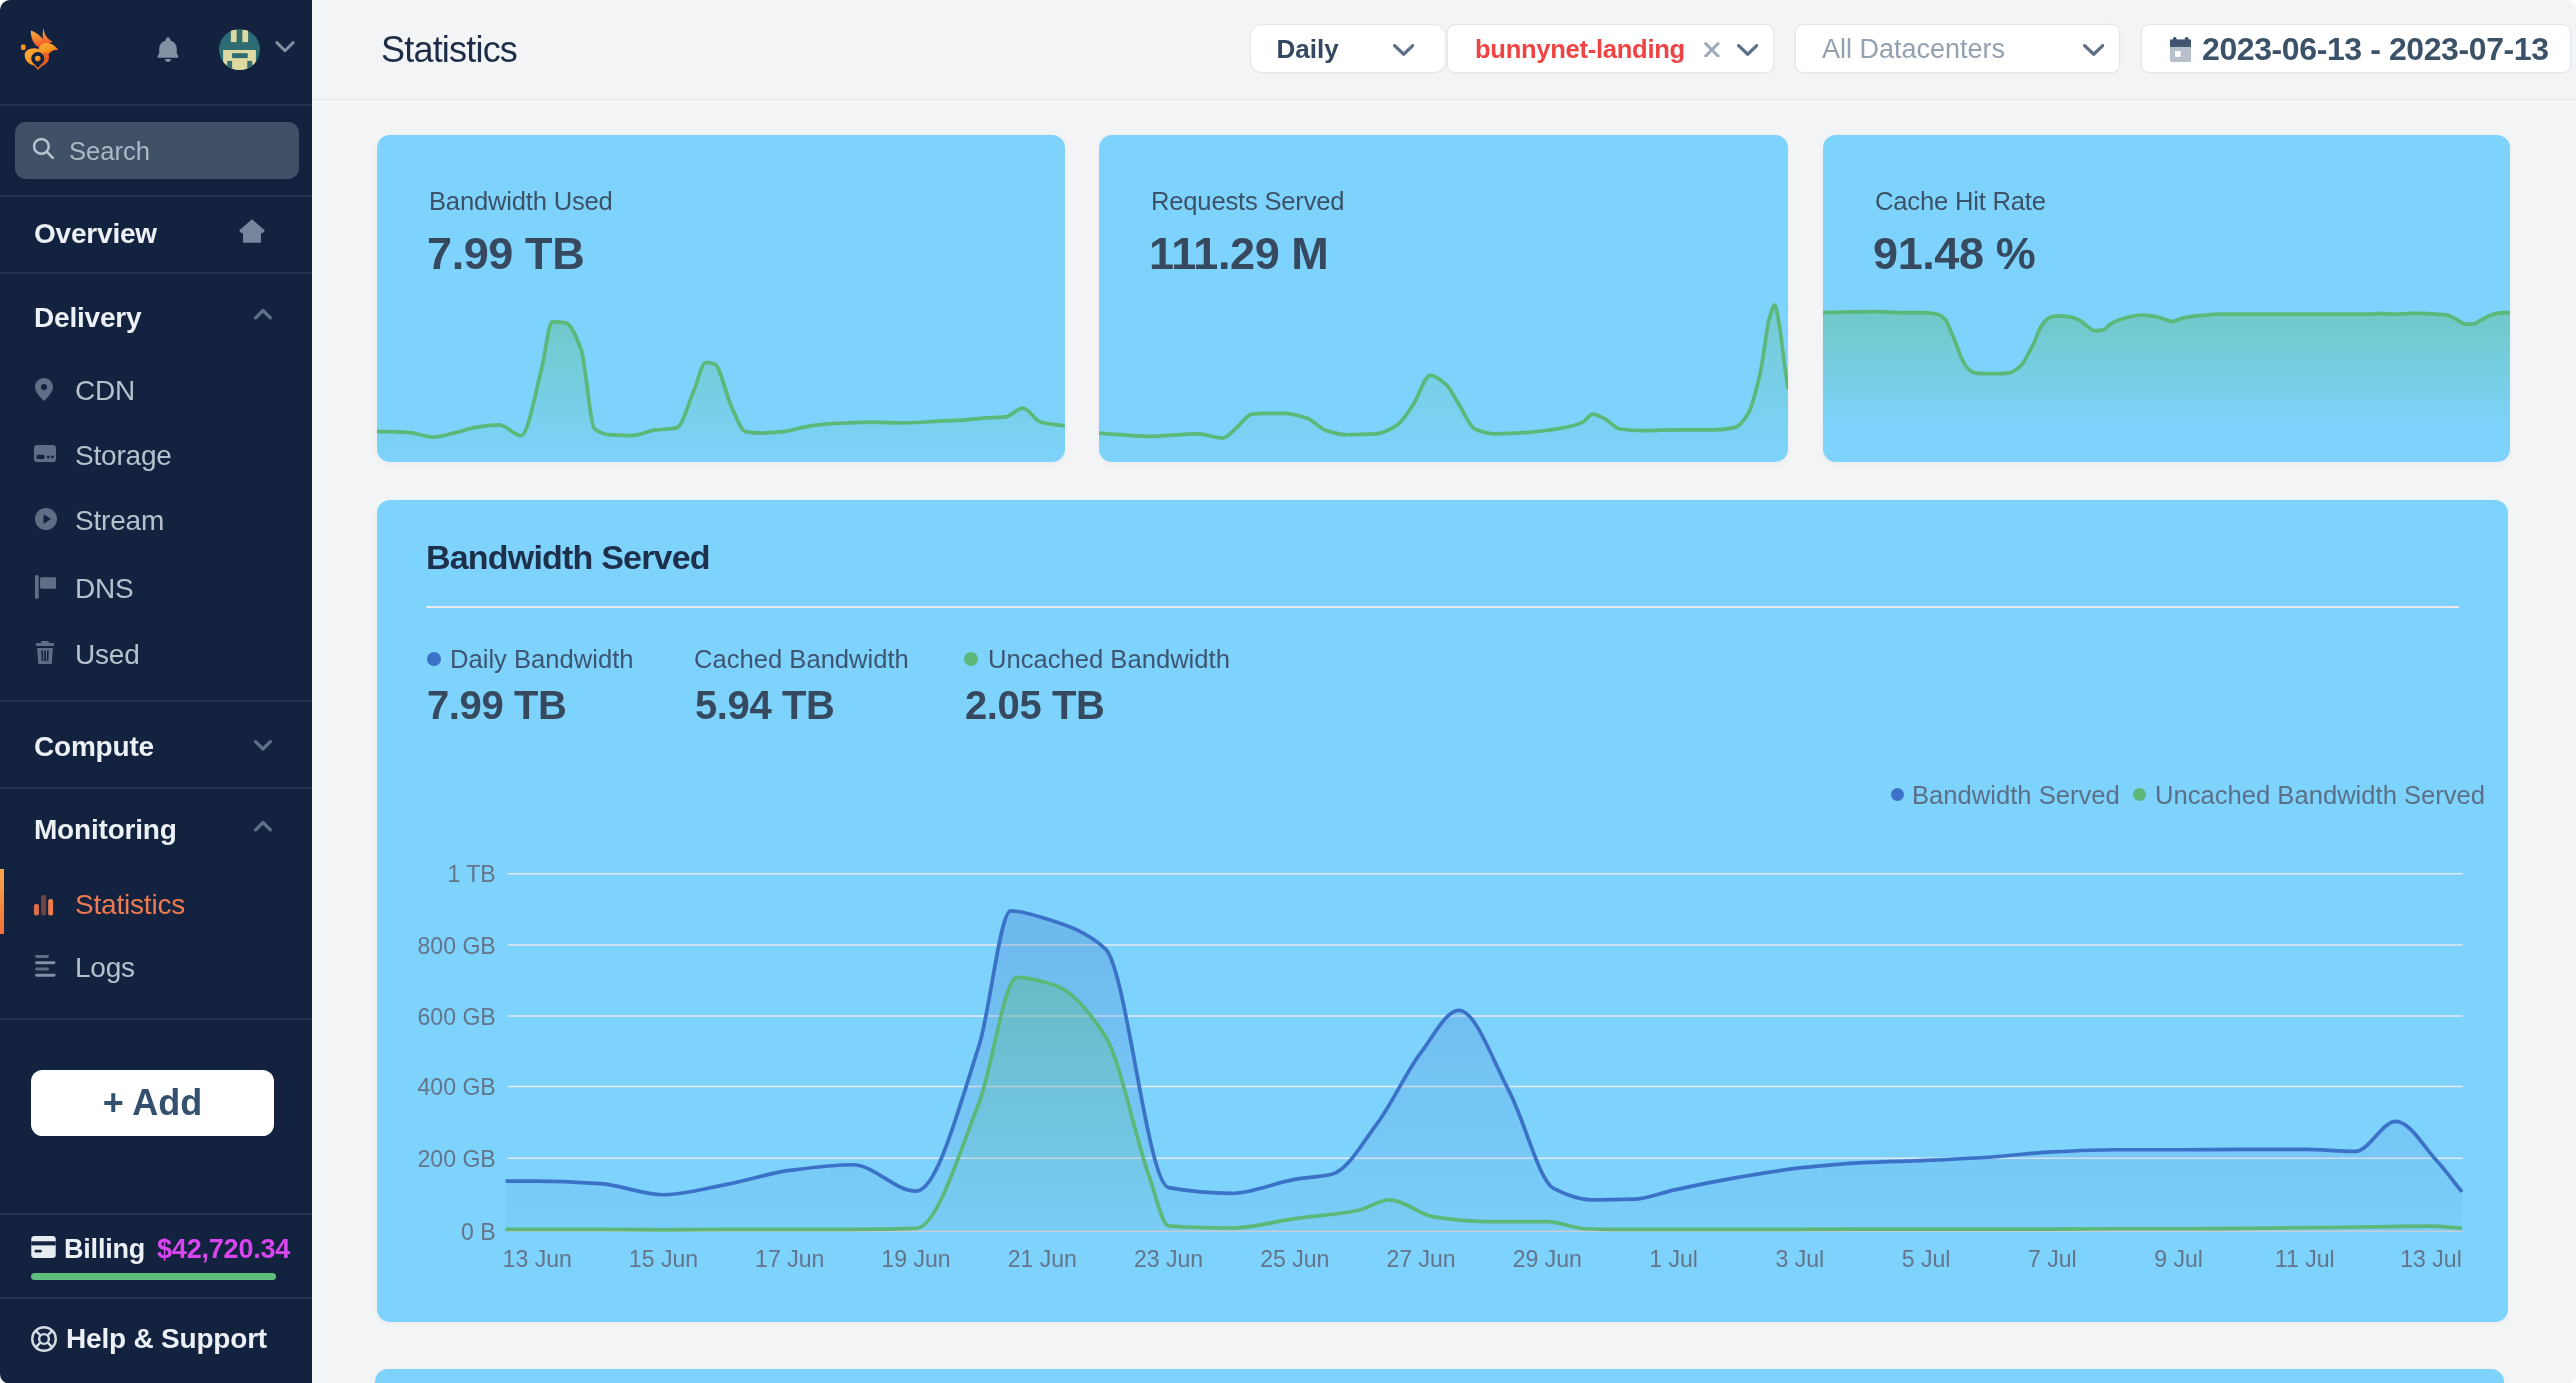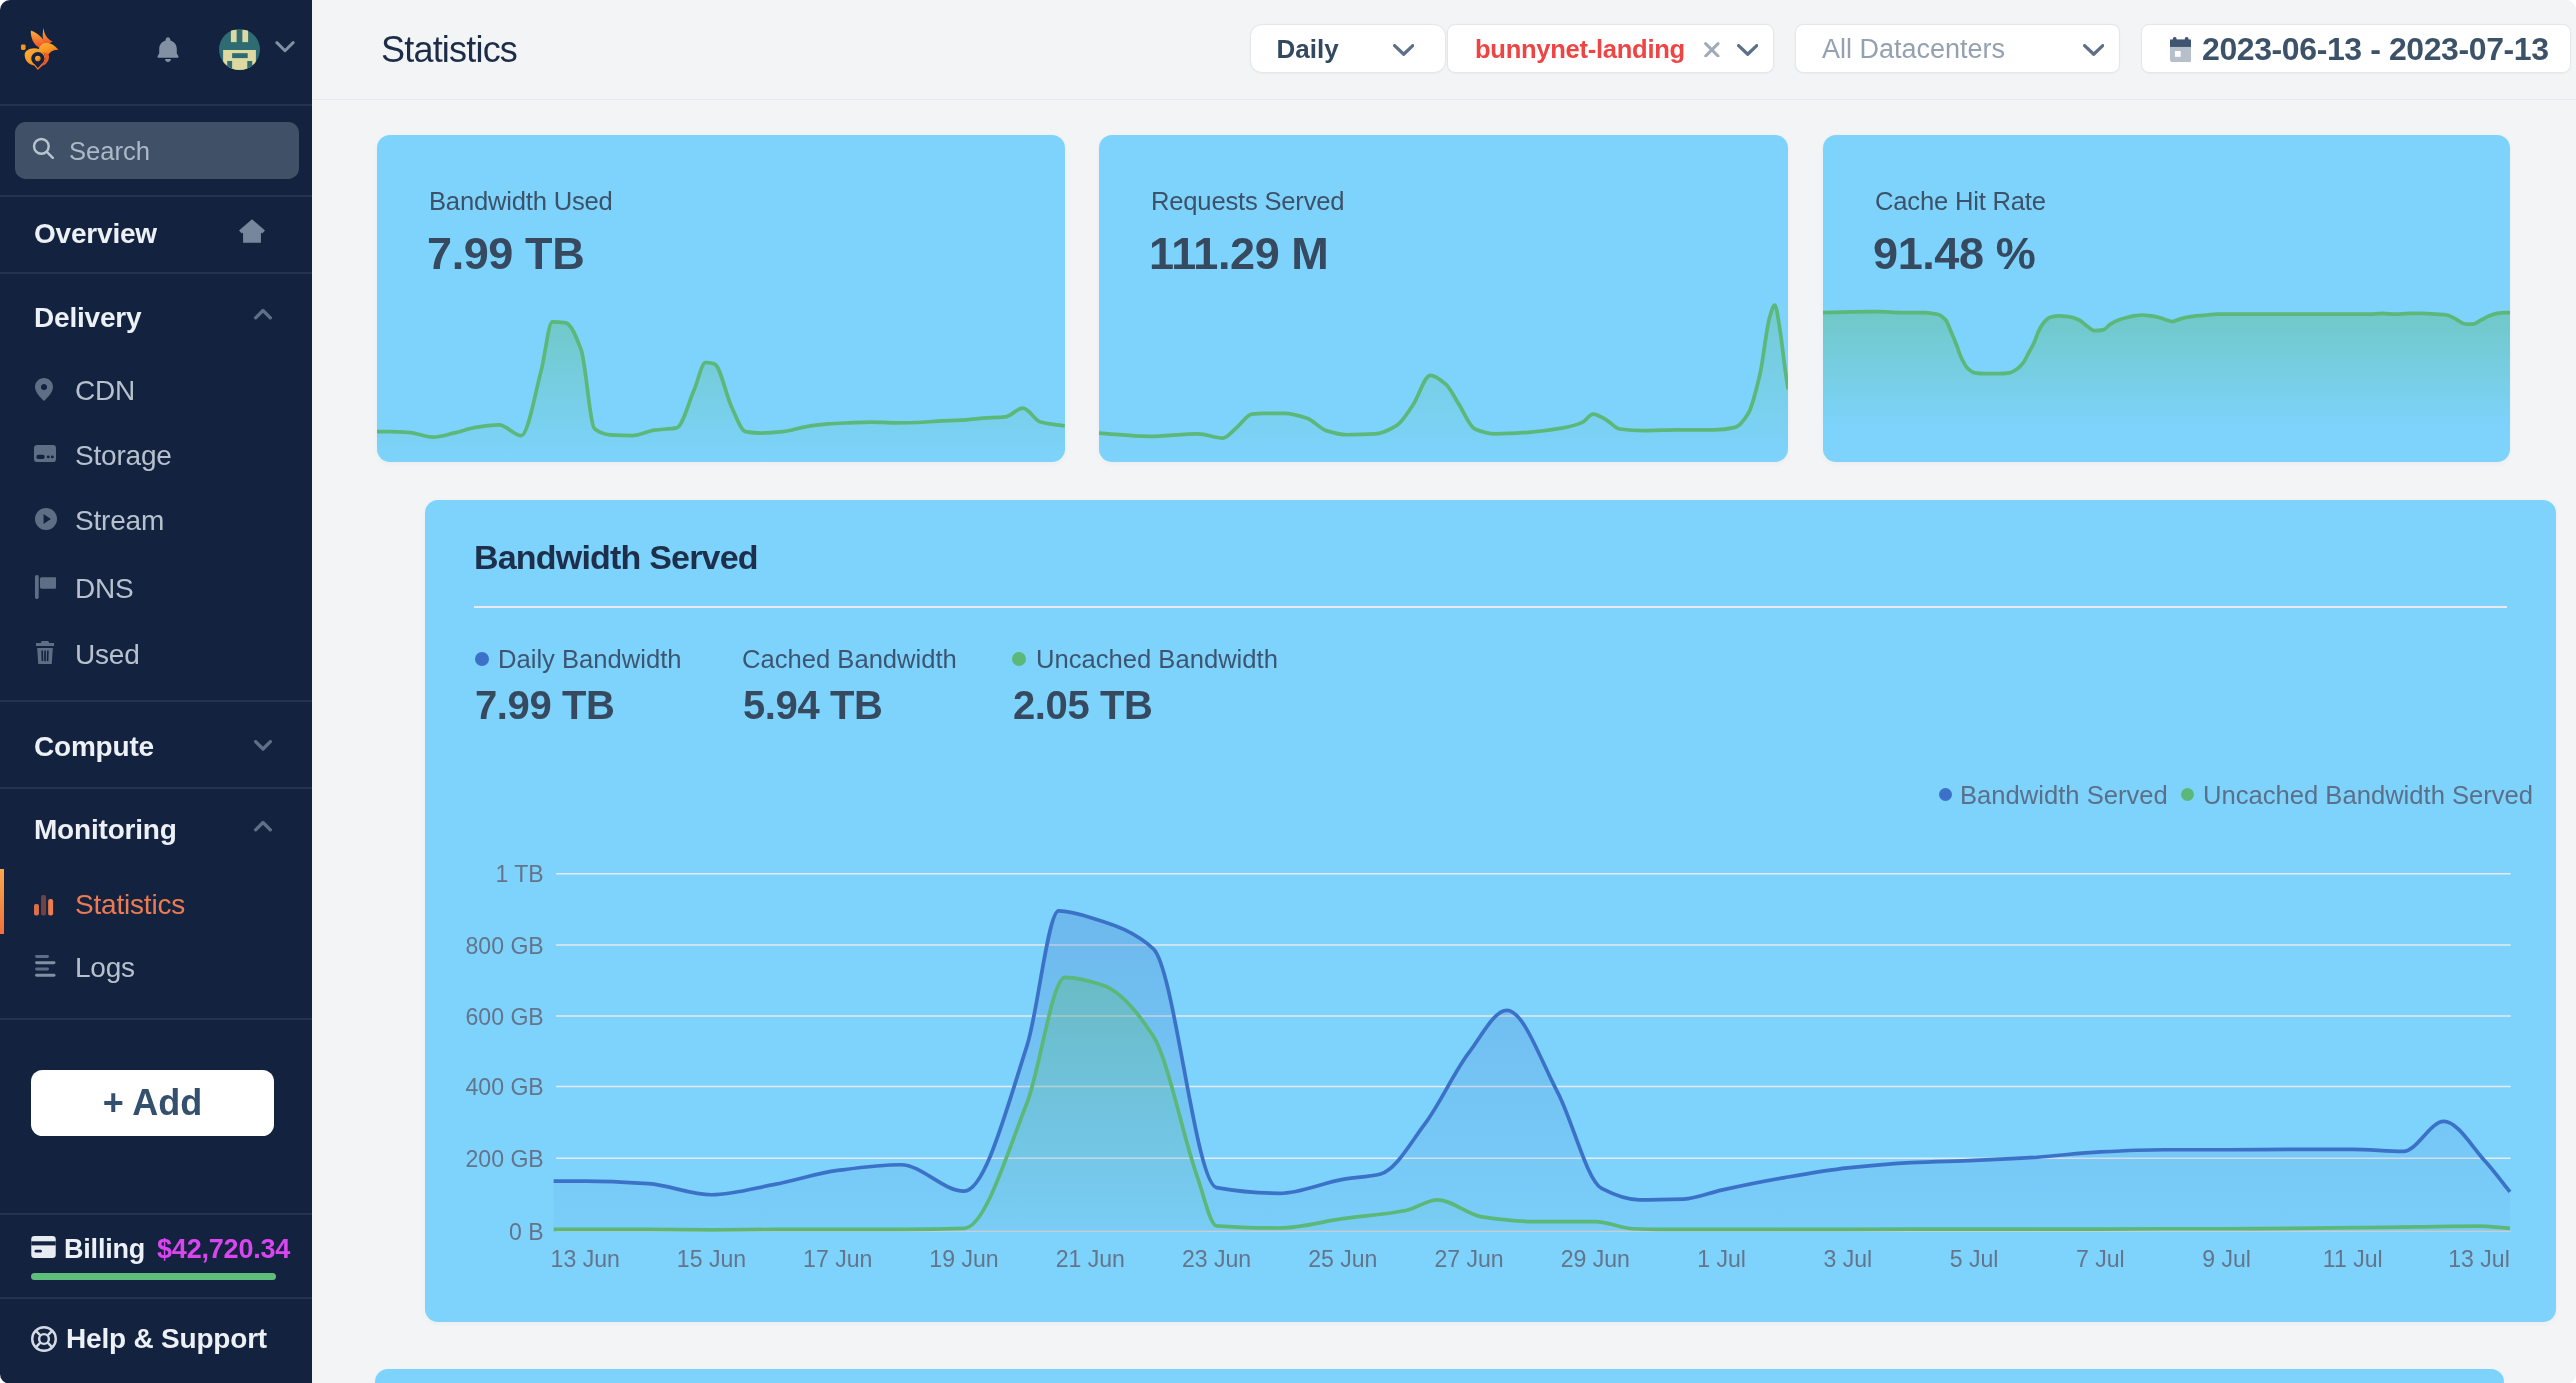--- a/index.html
+++ b/index.html
@@ -247,21 +247,21 @@
               <stop offset="0.78" stop-color="#5cb878" stop-opacity="0"></stop>
       </linearGradient>
           </defs>
       <path d="M0.0,215.0C21.7,214.7,43.3,214.0,65.0,214.0C75.7,214.0,86.3,215.0,97.0,215.0C105.7,215.0,114.3,215.0,123.0,215.0C128.3,215.0,133.7,215.8,139.0,217.0C142.3,217.7,145.7,220.3,149.0,224.0C151.0,226.2,153.0,232.4,155.0,237.0C157.3,242.3,159.7,248.1,162.0,254.0C164.0,259.1,166.0,265.9,168.0,270.0C170.7,275.4,173.3,280.6,176.0,283.0C178.7,285.4,181.3,287.6,184.0,288.0C188.3,288.6,192.7,289.0,197.0,289.0C202.3,289.0,207.7,289.0,213.0,289.0C217.3,289.0,221.7,288.6,226.0,288.0C229.3,287.5,232.7,285.3,236.0,283.0C238.3,281.4,240.7,279.0,243.0,276.0C245.0,273.4,247.0,268.7,249.0,265.0C251.3,260.7,253.7,257.0,256.0,252.0C258.0,247.7,260.0,240.9,262.0,237.0C264.3,232.5,266.7,228.5,269.0,226.0C271.0,223.8,273.0,221.7,275.0,221.0C278.3,219.9,281.7,219.0,285.0,219.0C289.3,219.0,293.7,219.5,298.0,220.0C302.3,220.5,306.7,222.0,311.0,224.0C314.0,225.4,317.0,229.0,320.0,231.0C323.3,233.3,326.7,237.0,330.0,237.0C333.3,237.0,336.7,236.6,340.0,236.0C343.0,235.5,346.0,230.8,349.0,229.0C352.3,227.0,355.7,225.2,359.0,224.0C362.3,222.8,365.7,221.8,369.0,221.0C372.0,220.2,375.0,219.4,378.0,219.0C381.3,218.5,384.7,218.0,388.0,218.0C391.3,218.0,394.7,218.6,398.0,219.0C401.3,219.4,404.7,220.2,408.0,221.0C411.0,221.8,414.0,223.1,417.0,224.0C419.3,224.7,421.7,226.0,424.0,226.0C426.0,226.0,428.0,224.6,430.0,224.0C433.3,222.9,436.7,221.7,440.0,221.0C444.3,220.1,448.7,219.4,453.0,219.0C457.3,218.6,461.7,218.3,466.0,218.0C470.3,217.7,474.7,217.0,479.0,217.0C487.7,217.0,496.3,217.0,505.0,217.0C513.7,217.0,522.3,217.0,531.0,217.0C539.7,217.0,548.3,217.0,557.0,217.0C565.3,217.0,573.7,217.0,582.0,217.0C590.7,217.0,599.3,217.0,608.0,217.0C616.7,217.0,625.3,217.0,634.0,217.0C643.7,217.0,653.3,217.0,663.0,217.0C668.3,217.0,673.7,216.0,679.0,216.0C684.3,216.0,689.7,217.0,695.0,217.0C700.7,217.0,706.3,216.0,712.0,216.0C717.3,216.0,722.7,216.0,728.0,216.0C733.3,216.0,738.7,216.6,744.0,217.0C748.3,217.3,752.7,217.4,757.0,218.0C761.3,218.6,765.7,221.9,770.0,224.0C773.3,225.6,776.7,229.0,780.0,229.0C783.0,229.0,786.0,229.0,789.0,229.0C792.3,229.0,795.7,225.7,799.0,224.0C802.3,222.3,805.7,220.3,809.0,219.0C812.0,217.8,815.0,216.5,818.0,216.0C821.3,215.5,824.7,215.0,828.0,215.0C830.0,215.0,832.0,215.0,834.0,215.0L834.0,396.0L0.0,396.0Z" fill="url(#sg3)"></path>
       <path d="M0.0,215.0C21.7,214.7,43.3,214.0,65.0,214.0C75.7,214.0,86.3,215.0,97.0,215.0C105.7,215.0,114.3,215.0,123.0,215.0C128.3,215.0,133.7,215.8,139.0,217.0C142.3,217.7,145.7,220.3,149.0,224.0C151.0,226.2,153.0,232.4,155.0,237.0C157.3,242.3,159.7,248.1,162.0,254.0C164.0,259.1,166.0,265.9,168.0,270.0C170.7,275.4,173.3,280.6,176.0,283.0C178.7,285.4,181.3,287.6,184.0,288.0C188.3,288.6,192.7,289.0,197.0,289.0C202.3,289.0,207.7,289.0,213.0,289.0C217.3,289.0,221.7,288.6,226.0,288.0C229.3,287.5,232.7,285.3,236.0,283.0C238.3,281.4,240.7,279.0,243.0,276.0C245.0,273.4,247.0,268.7,249.0,265.0C251.3,260.7,253.7,257.0,256.0,252.0C258.0,247.7,260.0,240.9,262.0,237.0C264.3,232.5,266.7,228.5,269.0,226.0C271.0,223.8,273.0,221.7,275.0,221.0C278.3,219.9,281.7,219.0,285.0,219.0C289.3,219.0,293.7,219.5,298.0,220.0C302.3,220.5,306.7,222.0,311.0,224.0C314.0,225.4,317.0,229.0,320.0,231.0C323.3,233.3,326.7,237.0,330.0,237.0C333.3,237.0,336.7,236.6,340.0,236.0C343.0,235.5,346.0,230.8,349.0,229.0C352.3,227.0,355.7,225.2,359.0,224.0C362.3,222.8,365.7,221.8,369.0,221.0C372.0,220.2,375.0,219.4,378.0,219.0C381.3,218.5,384.7,218.0,388.0,218.0C391.3,218.0,394.7,218.6,398.0,219.0C401.3,219.4,404.7,220.2,408.0,221.0C411.0,221.8,414.0,223.1,417.0,224.0C419.3,224.7,421.7,226.0,424.0,226.0C426.0,226.0,428.0,224.6,430.0,224.0C433.3,222.9,436.7,221.7,440.0,221.0C444.3,220.1,448.7,219.4,453.0,219.0C457.3,218.6,461.7,218.3,466.0,218.0C470.3,217.7,474.7,217.0,479.0,217.0C487.7,217.0,496.3,217.0,505.0,217.0C513.7,217.0,522.3,217.0,531.0,217.0C539.7,217.0,548.3,217.0,557.0,217.0C565.3,217.0,573.7,217.0,582.0,217.0C590.7,217.0,599.3,217.0,608.0,217.0C616.7,217.0,625.3,217.0,634.0,217.0C643.7,217.0,653.3,217.0,663.0,217.0C668.3,217.0,673.7,216.0,679.0,216.0C684.3,216.0,689.7,217.0,695.0,217.0C700.7,217.0,706.3,216.0,712.0,216.0C717.3,216.0,722.7,216.0,728.0,216.0C733.3,216.0,738.7,216.6,744.0,217.0C748.3,217.3,752.7,217.4,757.0,218.0C761.3,218.6,765.7,221.9,770.0,224.0C773.3,225.6,776.7,229.0,780.0,229.0C783.0,229.0,786.0,229.0,789.0,229.0C792.3,229.0,795.7,225.7,799.0,224.0C802.3,222.3,805.7,220.3,809.0,219.0C812.0,217.8,815.0,216.5,818.0,216.0C821.3,215.5,824.7,215.0,828.0,215.0C830.0,215.0,832.0,215.0,834.0,215.0" fill="none" stroke="#5cb878" stroke-width="4.5" stroke-linejoin="round"></path>
     </svg>
     <div class="statlabel">Cache Hit Rate</div>
     <div class="statval">91.48 %</div>
   </div>
 
-  <div class="card" style="left:65px;top:500px;width:2131px;height:822px;margin-left:48px;">
+  <div class="card" style="left:65px;top:500px;width:2131px;height:822px;">
     <div class="abs" style="left:49px;top:38px;font-size:34px;font-weight:bold;color:#1d2f4a;letter-spacing:-0.8px;">Bandwidth Served</div>
     <div class="abs" style="left:49px;top:106px;width:2033px;height:1.6px;background:#e8eaee;"></div>
     <div class="legdot" style="left:50px;top:152px;background:#3b72c8;"></div>
     <div class="abs" style="left:73px;top:145px;font-size:25.6px;color:#3e5571;">Daily Bandwidth</div>
     <div class="abs" style="left:50px;top:183px;font-size:40px;font-weight:bold;color:#36495f;letter-spacing:-0.4px;">7.99 TB</div>
     <div class="abs" style="left:317px;top:145px;font-size:25.6px;color:#3e5571;">Cached Bandwidth</div>
     <div class="abs" style="left:318px;top:183px;font-size:40px;font-weight:bold;color:#36495f;letter-spacing:-0.4px;">5.94 TB</div>
     <div class="legdot" style="left:587px;top:152px;background:#5cb878;"></div>
     <div class="abs" style="left:611px;top:145px;font-size:25.6px;color:#3e5571;">Uncached Bandwidth</div>
     <div class="abs" style="left:588px;top:183px;font-size:40px;font-weight:bold;color:#36495f;letter-spacing:-0.4px;">2.05 TB</div>

